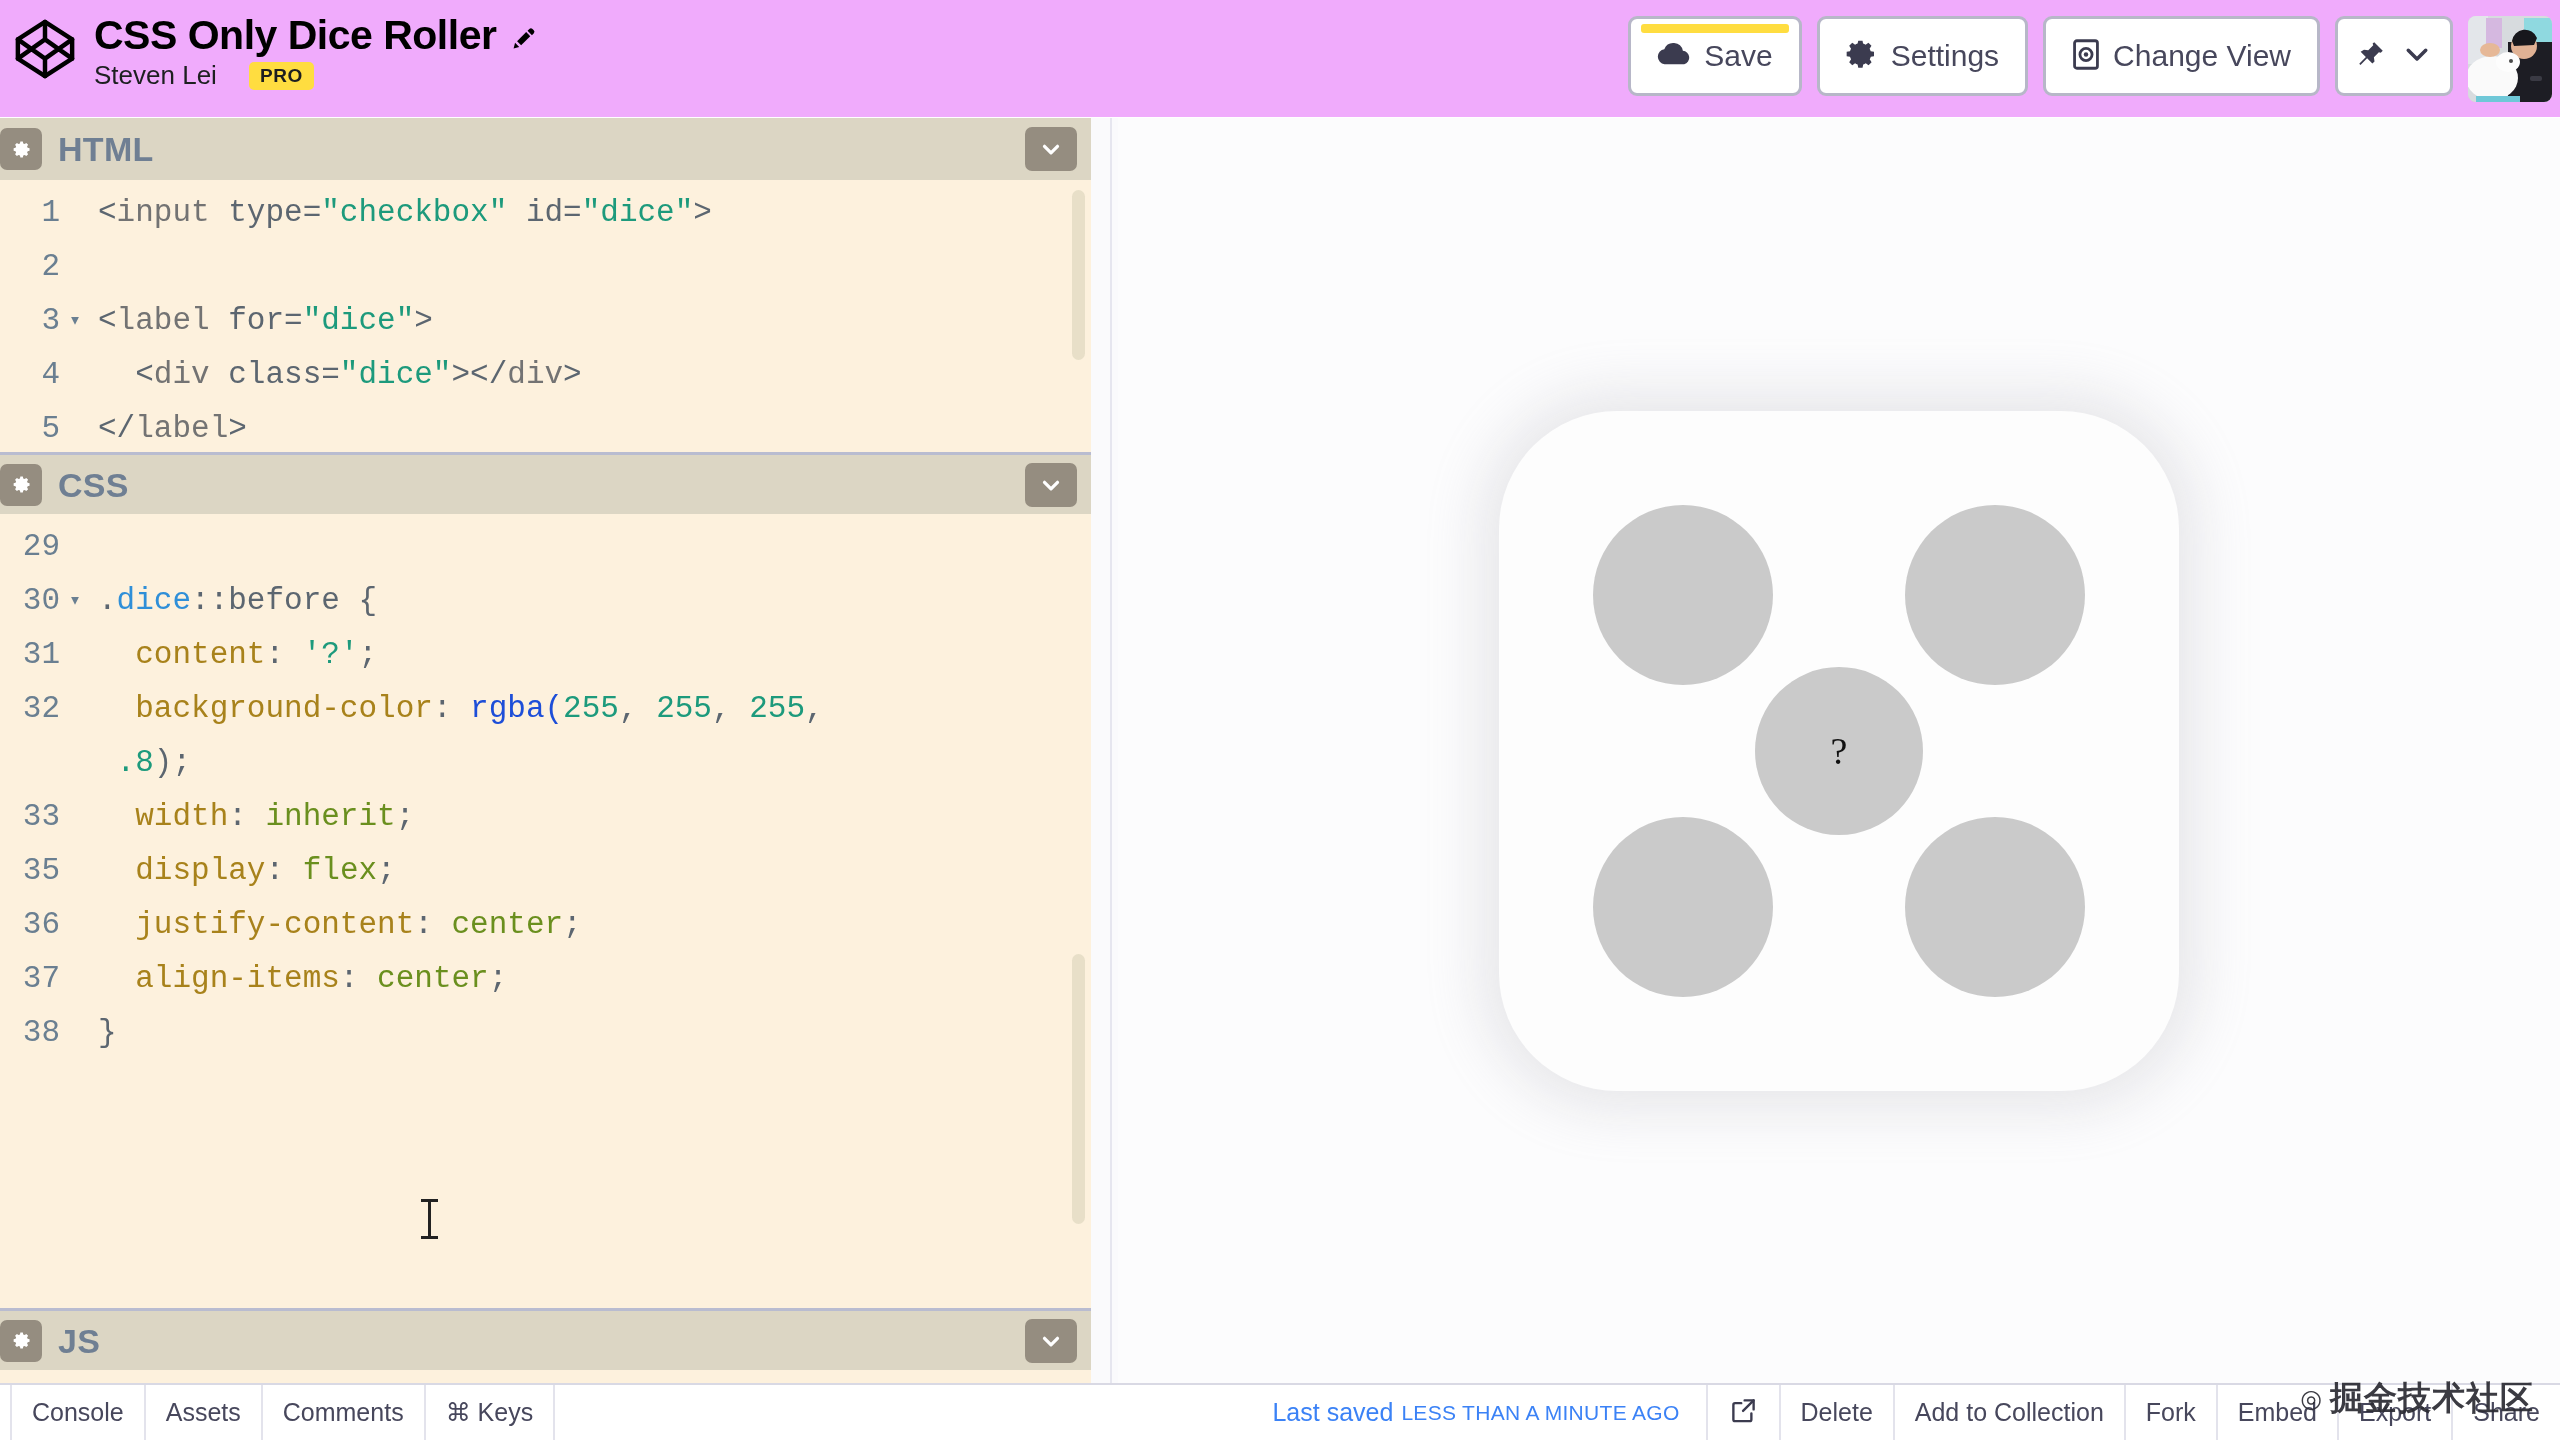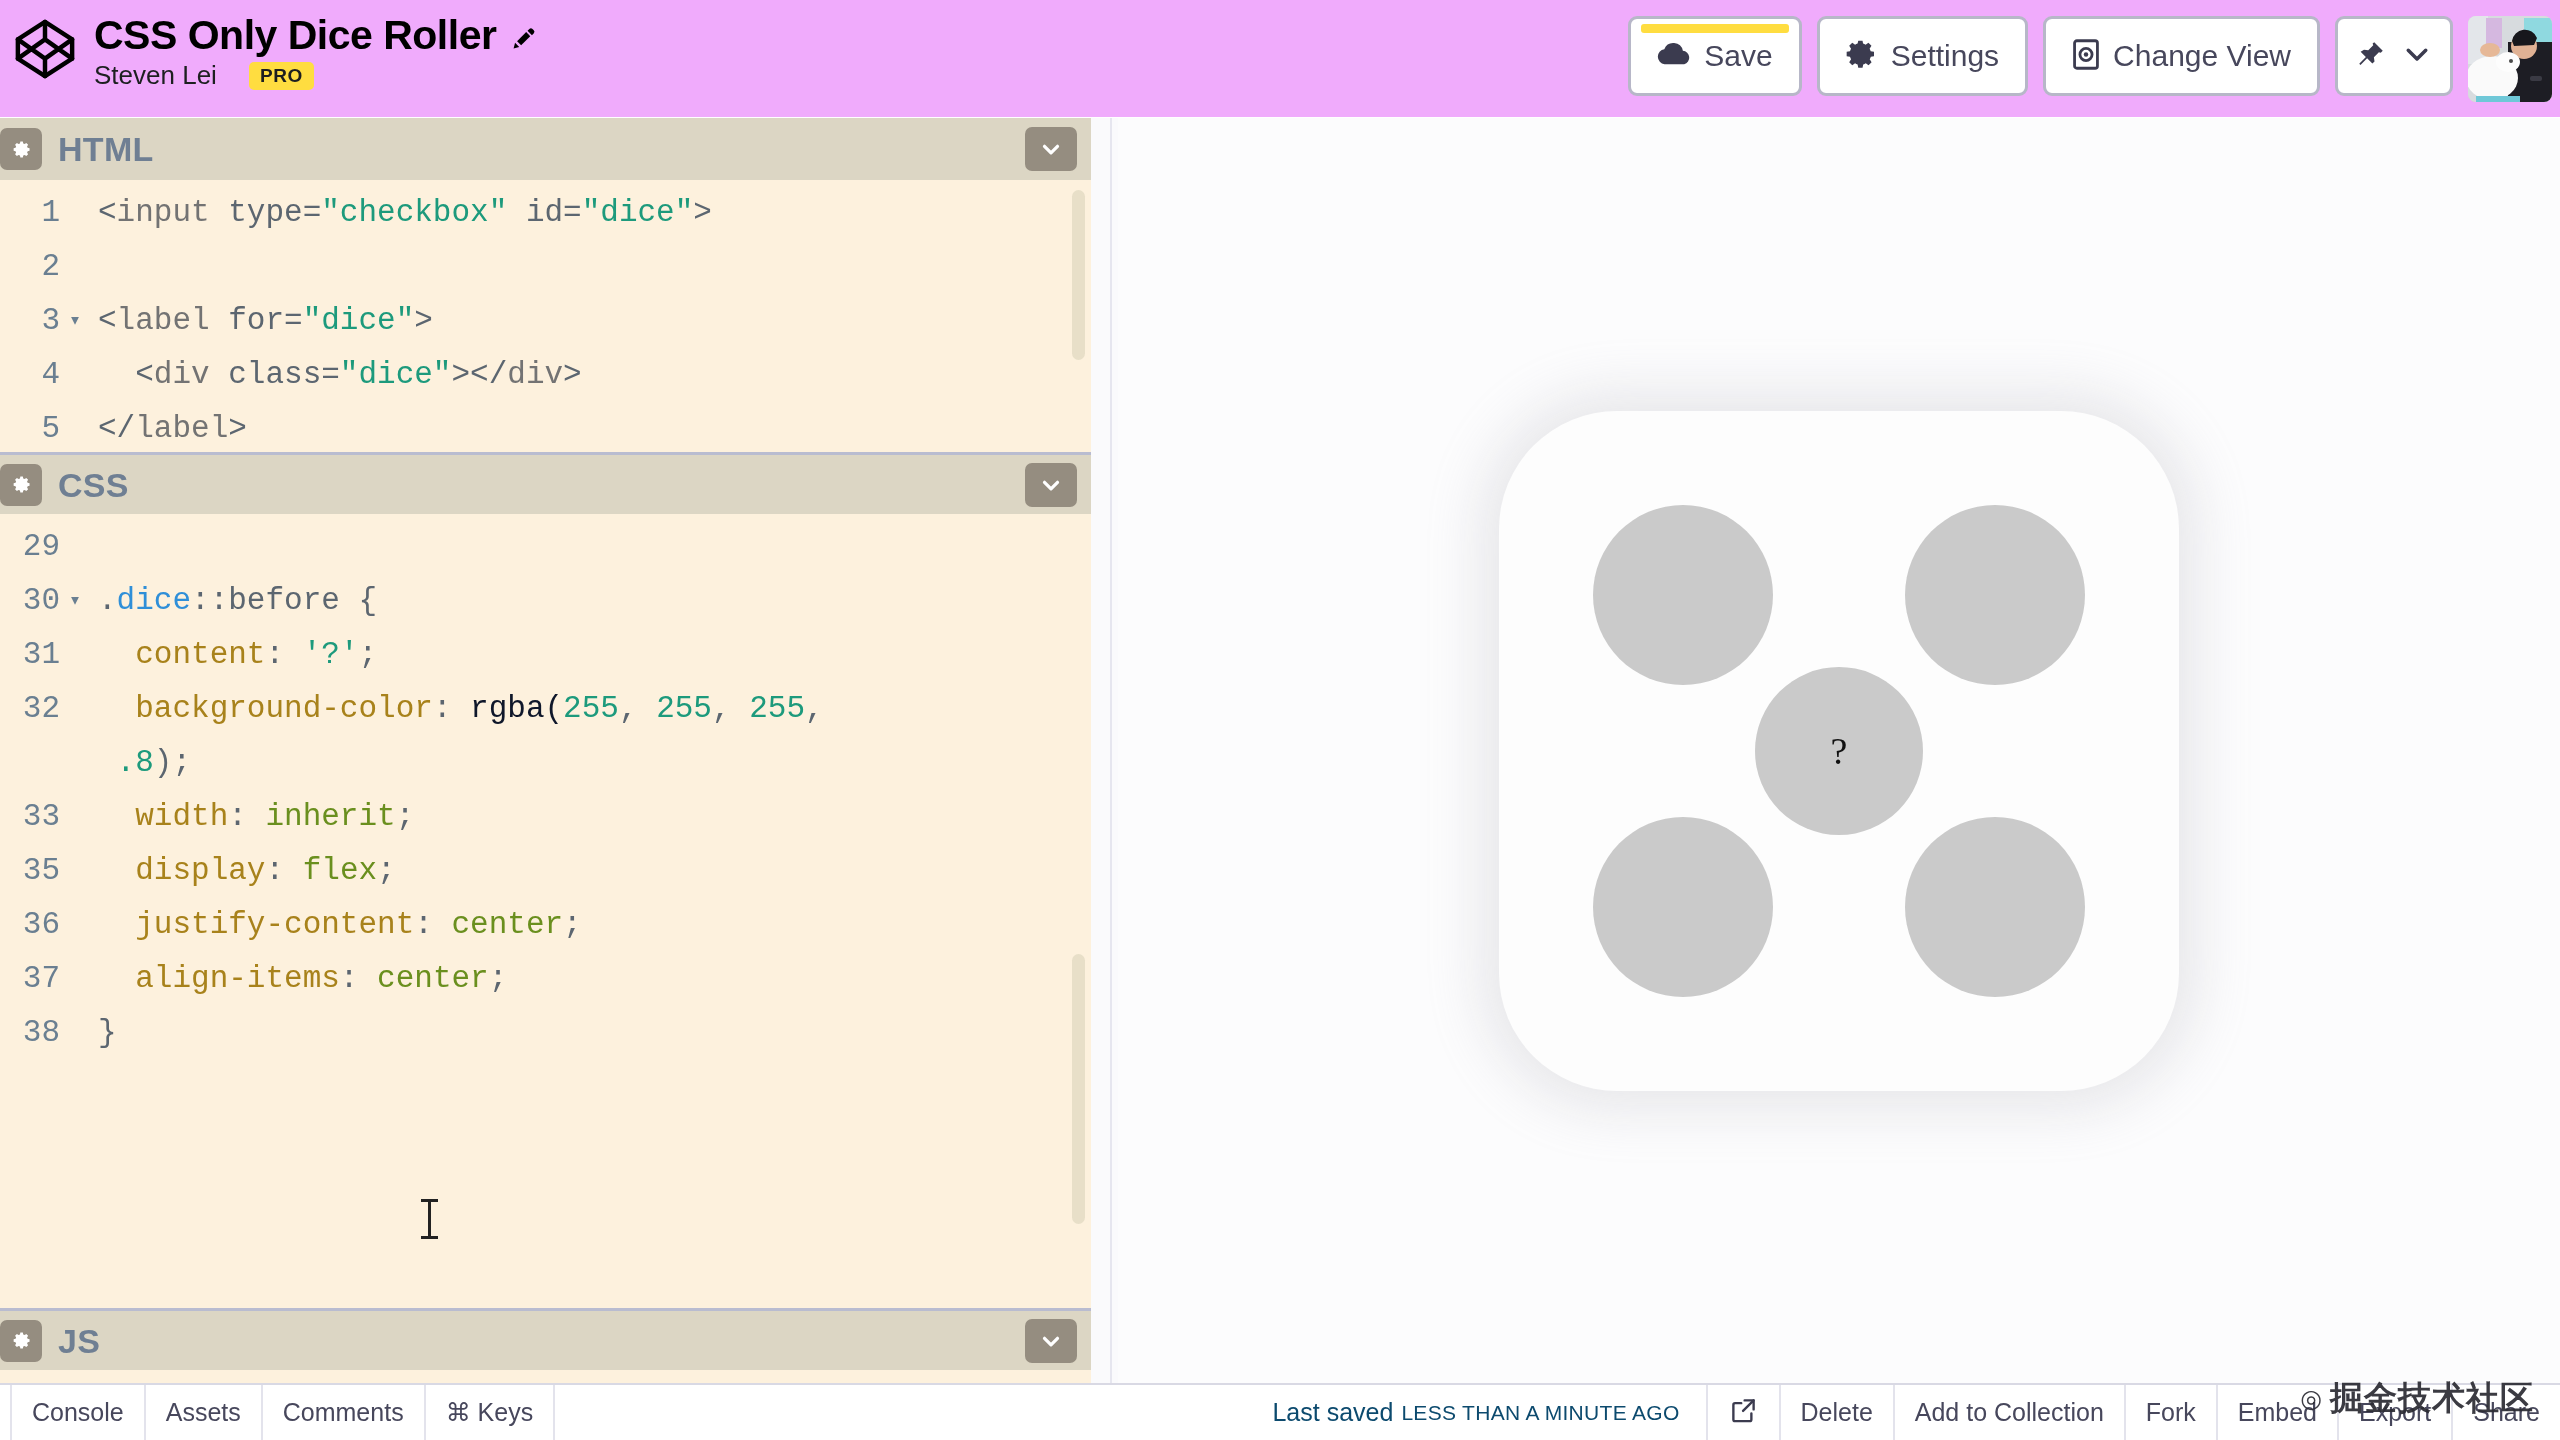--- a/index.html
+++ b/index.html
@@ -233,21 +233,21 @@
 
   
   .t-tag   { color: #737373; }
   .t-attr  { color: #5c6670; }
   .t-str   { color: #1d9a7c; }
   .t-punc  { color: #5c6670; }
   .t-sel   { color: #2f8fd8; }
   .t-prop  { color: #a8821b; }
   .t-val   { color: #6a8f1e; }
   .t-num   { color: #1d9a7c; }
-  .t-fn    { color: #0f172a; }
+  .t-fn    { color: #1d4ed8; }
 
   .editor-scrollbar {
     position: absolute;
     right: 6px;
     width: 13px;
     background: #e8dfc8;
     border-radius: 7px;
   }
 
   .text-caret {
@@ -329,21 +329,21 @@
   }
   .bb-item.first-left { border-left: 2px solid #e3e3ec; margin-left: 10px; }
   .bb-spacer { flex: 1; }
   .bb-right { display: flex; align-items: stretch; }
   .bb-right .bb-item { border-right: none; border-left: 2px solid #e3e3ec; }
   .saved-text {
     display: flex;
     align-items: center;
     padding: 0 26px;
     white-space: nowrap;
-    color: #0c4a6e;
+    color: #3b82f6;
     line-height: 1;
   }
   .saved-text .s1 { font-size: 25px; }
   .saved-text .s2 { font-size: 21px; letter-spacing: 0.3px; margin-left: 8px; }
   .ext-link-item { padding: 0 22px; }
 
   .watermark {
     position: absolute;
     right: 26px;
     top: 1376px;

